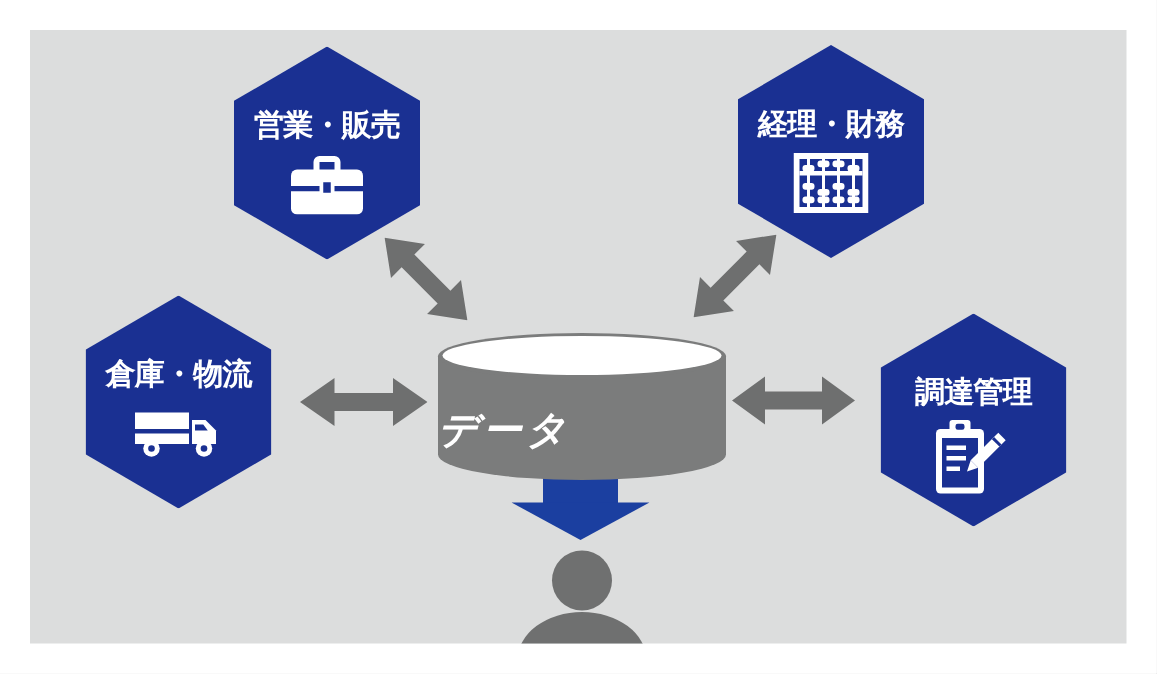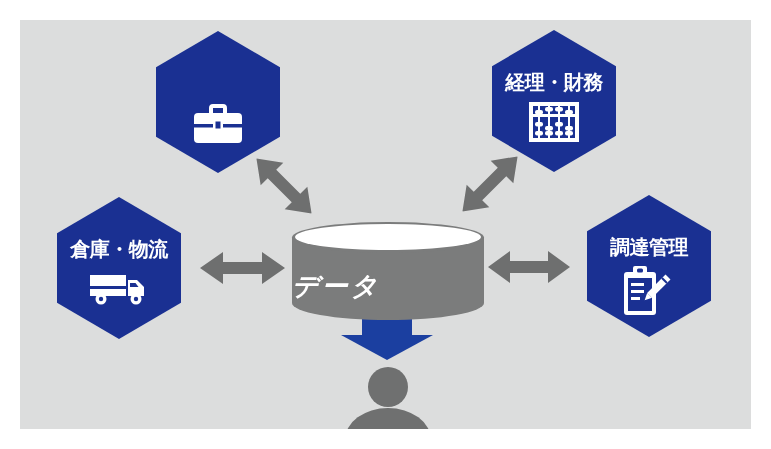--- a/index.html
+++ b/index.html
@@ -62,20 +62,21 @@
       <div class="cyl-top">
         <div class="cyl-top-inner"></div>
       </div>
       <div class="cyl-label">データ</div>
     </div>
 
     <div class="person-head"></div>
     <div class="person-body"></div>
 
     <div class="hex" style="left:136px;top:11px;">
+      <div class="hex-label">営業・販売</div>
       <div class="hex-icon" style="top:73px;">
         <svg width="48" height="39">
           <rect x="17" y="2" width="14" height="11" rx="2" fill="none" stroke="#ffffff" stroke-width="4"></rect>
           <rect x="0" y="9" width="48" height="30" rx="4" fill="#ffffff"></rect>
           <rect x="0" y="20" width="48" height="3.5" fill="#1a3092"></rect>
           <rect x="19" y="15" width="10" height="12" rx="1.5" fill="#ffffff"></rect>
           <rect x="21.5" y="17.5" width="5" height="7" fill="#1a3092"></rect>
         </svg>
       </div>
     </div>
@@ -115,21 +116,21 @@
           <polygon points="38,7 47,7 54,14 54,23 38,23" fill="#ffffff"></polygon>
           <polygon points="40,10 45.5,10 48.5,14 40,14" fill="#1a3092"></polygon>
           <circle cx="11" cy="26" r="5.5" fill="#ffffff"></circle>
           <circle cx="11" cy="26" r="2.2" fill="#1a3092"></circle>
           <circle cx="46" cy="26" r="5.5" fill="#ffffff"></circle>
           <circle cx="46" cy="26" r="2.2" fill="#1a3092"></circle>
         </svg>
       </div>
     </div>
 
-    <div class="hex" style="left:567px;top:175px;">
+    <div class="hex" style="left:567px;top:189px;">
       <div class="hex-label">調達管理</div>
       <div class="hex-icon" style="top:70px;">
         <svg width="54" height="52">
           <rect x="2" y="7" width="32" height="43" rx="3" fill="#ffffff"></rect>
           <rect x="6" y="13" width="24" height="33" fill="#1a3092"></rect>
           <rect x="11" y="1" width="14" height="10" rx="2" fill="#ffffff"></rect>
           <rect x="15" y="3.5" width="6" height="4" rx="1.5" fill="#1a3092"></rect>
           <rect x="9" y="18" width="13" height="3" fill="#ffffff"></rect>
           <rect x="9" y="25" width="13" height="3" fill="#ffffff"></rect>
           <rect x="9" y="32" width="9" height="3" fill="#ffffff"></rect>

